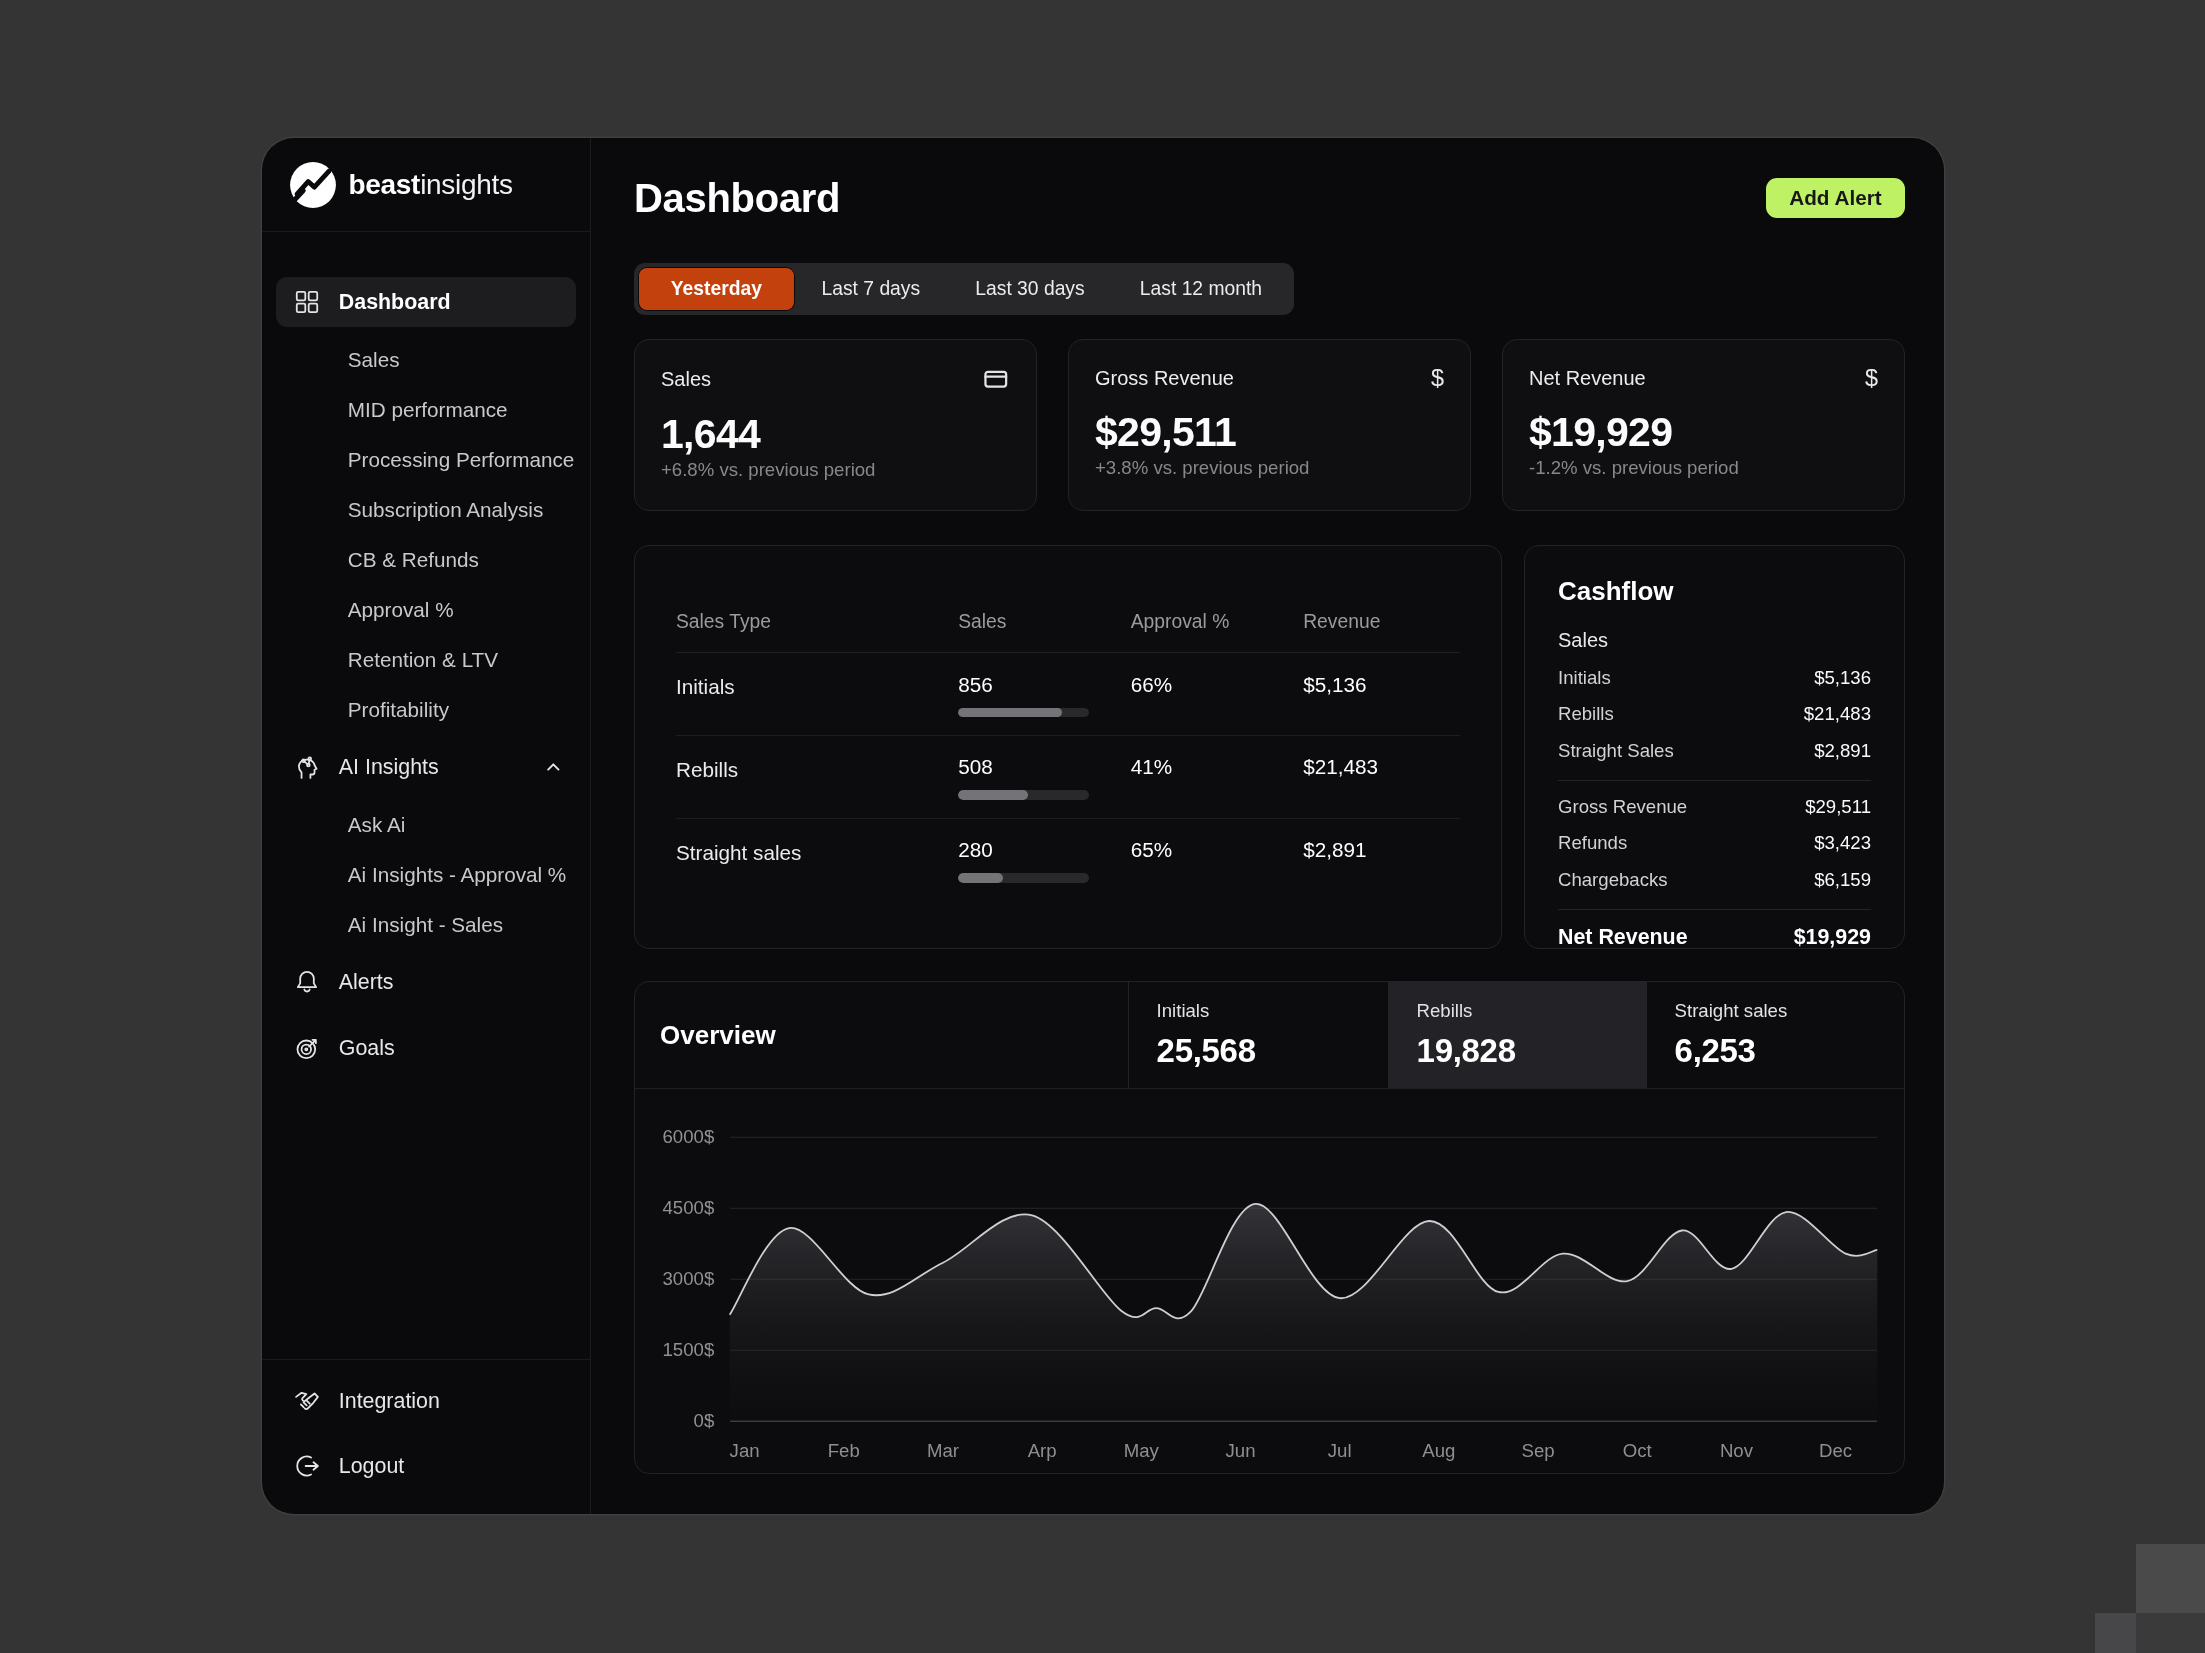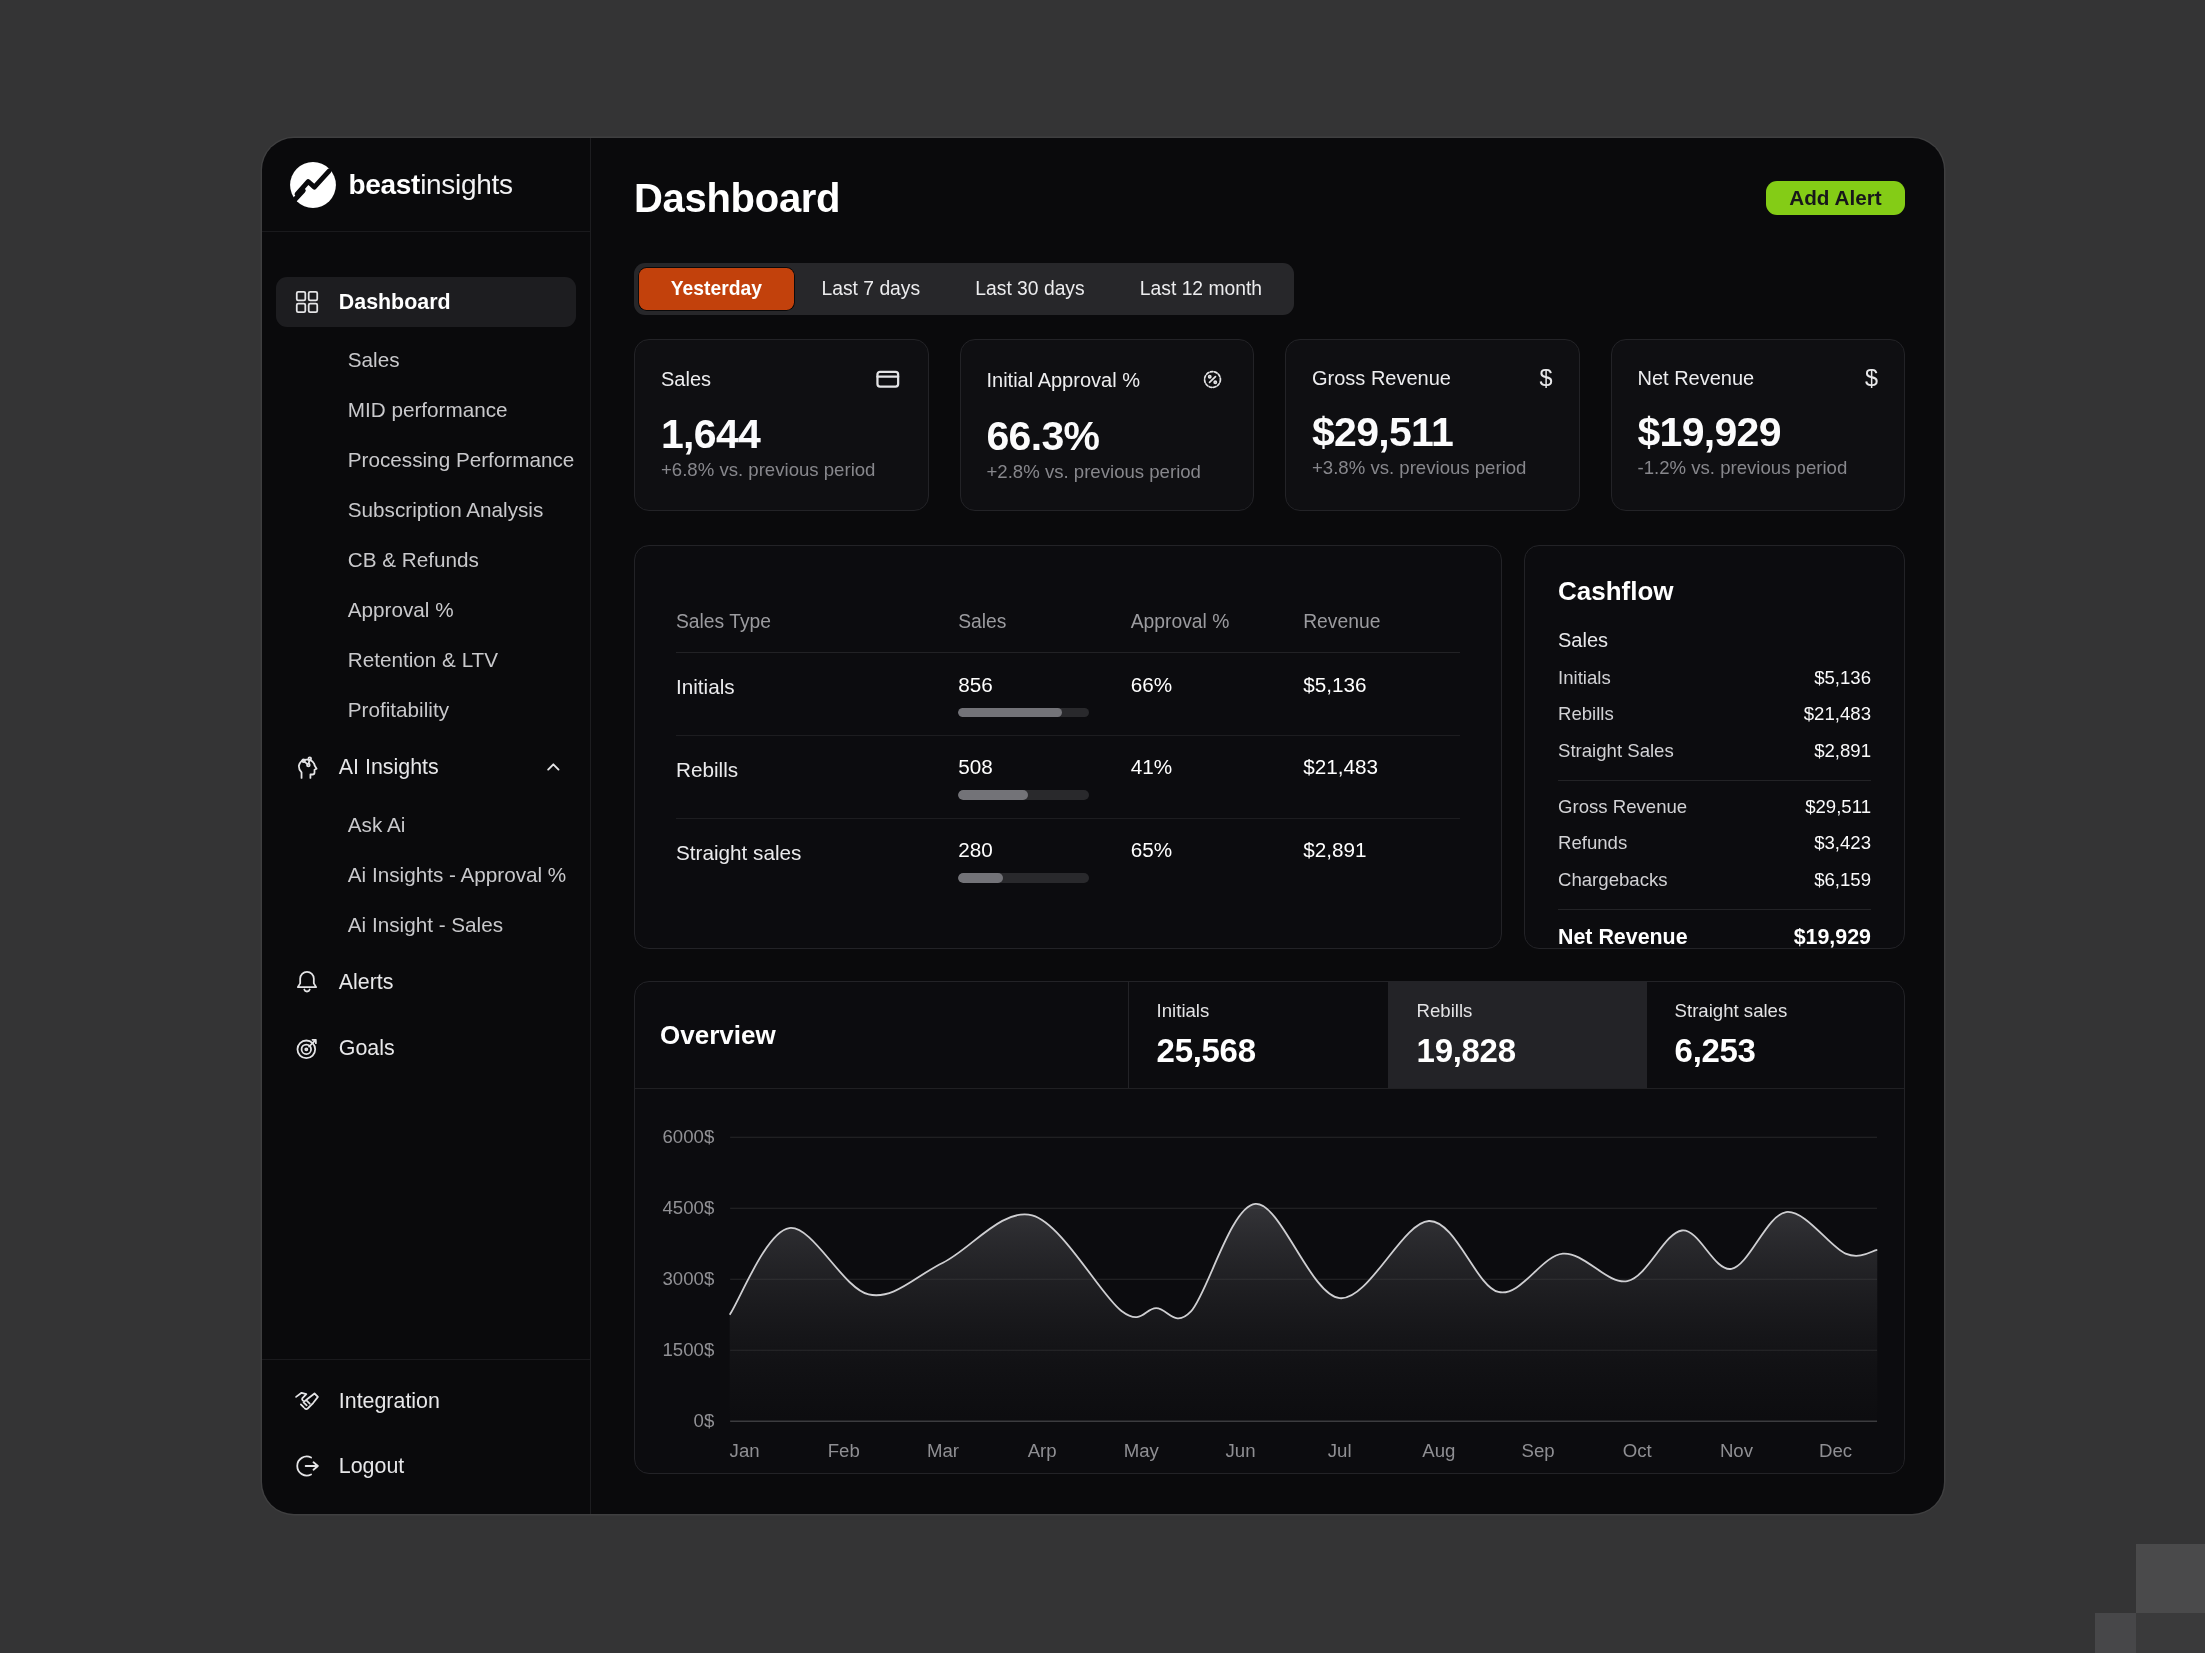--- a/index.html
+++ b/index.html
@@ -39,21 +39,21 @@
   .chev { margin-left:auto; display:flex; }
   .mt24 { margin-top:16.5px; } .mt12 { margin-top:8.3px; } .mt10 { margin-top:6.9px; } .mt23 { margin-top:16px; }
   .side-bottom { margin-top:auto; border-top:1.4px solid #1a1a1d; padding:16px 13.8px 23px 13.8px; }
   .side-bottom .side-item + .side-item { margin-top:15px; }
   svg.icon { stroke:#e4e4e6; fill:none; stroke-width:2.6; stroke-linecap:round; stroke-linejoin:round; }
 
   
   .main { flex:1 1 auto; padding:0 39px 0 43px; display:flex; flex-direction:column; }
   .header-row { margin-top:36px; display:flex; align-items:center; justify-content:space-between; height:48px; }
   .page-title { font-size:40px; font-weight:700; color:#ffffff; letter-spacing:-0.3px; }
-  .add-alert { height:34px; padding:0 23.4px; background:#84cc16; color:#17171a; font-size:20.7px; font-weight:600;
+  .add-alert { height:40px; padding:0 23.4px; background:#bef264; color:#17171a; font-size:20.7px; font-weight:600;
     border:none; border-radius:11px; display:flex; align-items:center; cursor:pointer; font-family:inherit; }
 
   .tabbar { margin-top:41px; height:52px; background:#27272a; border-radius:11px; display:inline-flex; align-items:center; padding:4.8px; align-self:flex-start; }
   .tab { height:42px; display:flex; align-items:center; padding:0 27.6px; font-size:19.3px; color:#ececee; font-weight:500; border-radius:7.6px; cursor:pointer; }
   .tab.active { background:#c2410c; color:#ffffff; font-weight:700; padding:0 32px; box-shadow:0 0 0 0.7px #000; }
 
   .kpi-row { margin-top:24px; display:flex; gap:31px; height:172px; }
   .kpi { flex:1 1 0; background:#0f0f12; border:1.4px solid #232327; border-radius:15px; padding:25px 26px; }
   .kpi-top { display:flex; align-items:center; justify-content:space-between; }
   .kpi-label { font-size:20px; color:#ededef; font-weight:500; }
@@ -251,35 +251,20 @@
           <span class="kpi-label">Sales</span>
           <span>
             <svg class="icon" width="27.6" height="27.6" viewBox="0 0 32 32">
                 <rect x="4" y="8" width="24" height="17" rx="3"></rect>
                 <path d="M4 13.5 h24"></path>
               </svg>
           </span>
         </div>
         <div class="kpi-value">1,644</div>
         <div class="kpi-delta">+6.8% vs. previous period</div>
-      </div>
-      <div class="kpi">
-        <div class="kpi-top">
-          <span class="kpi-label">Initial Approval %</span>
-          <span>
-            <svg class="icon" width="29" height="29" viewBox="0 0 44 44">
-              <circle cx="22" cy="22" r="12" stroke-dasharray="4 2.6"></circle>
-              <path d="M17.5 26.5 L26.5 17.5"></path>
-                <circle cx="17.8" cy="17.8" r="1.7"></circle>
-                <circle cx="26.2" cy="26.2" r="1.7"></circle>
-            </svg>
-          </span>
-        </div>
-        <div class="kpi-value">66.3%</div>
-        <div class="kpi-delta">+2.8% vs. previous period</div>
       </div>
       <div class="kpi">
         <div class="kpi-top">
           <span class="kpi-label">Gross Revenue</span>
           <span class="dollar-glyph">$</span>
         </div>
         <div class="kpi-value">$29,511</div>
         <div class="kpi-delta">+3.8% vs. previous period</div>
       </div>
       <div class="kpi">

